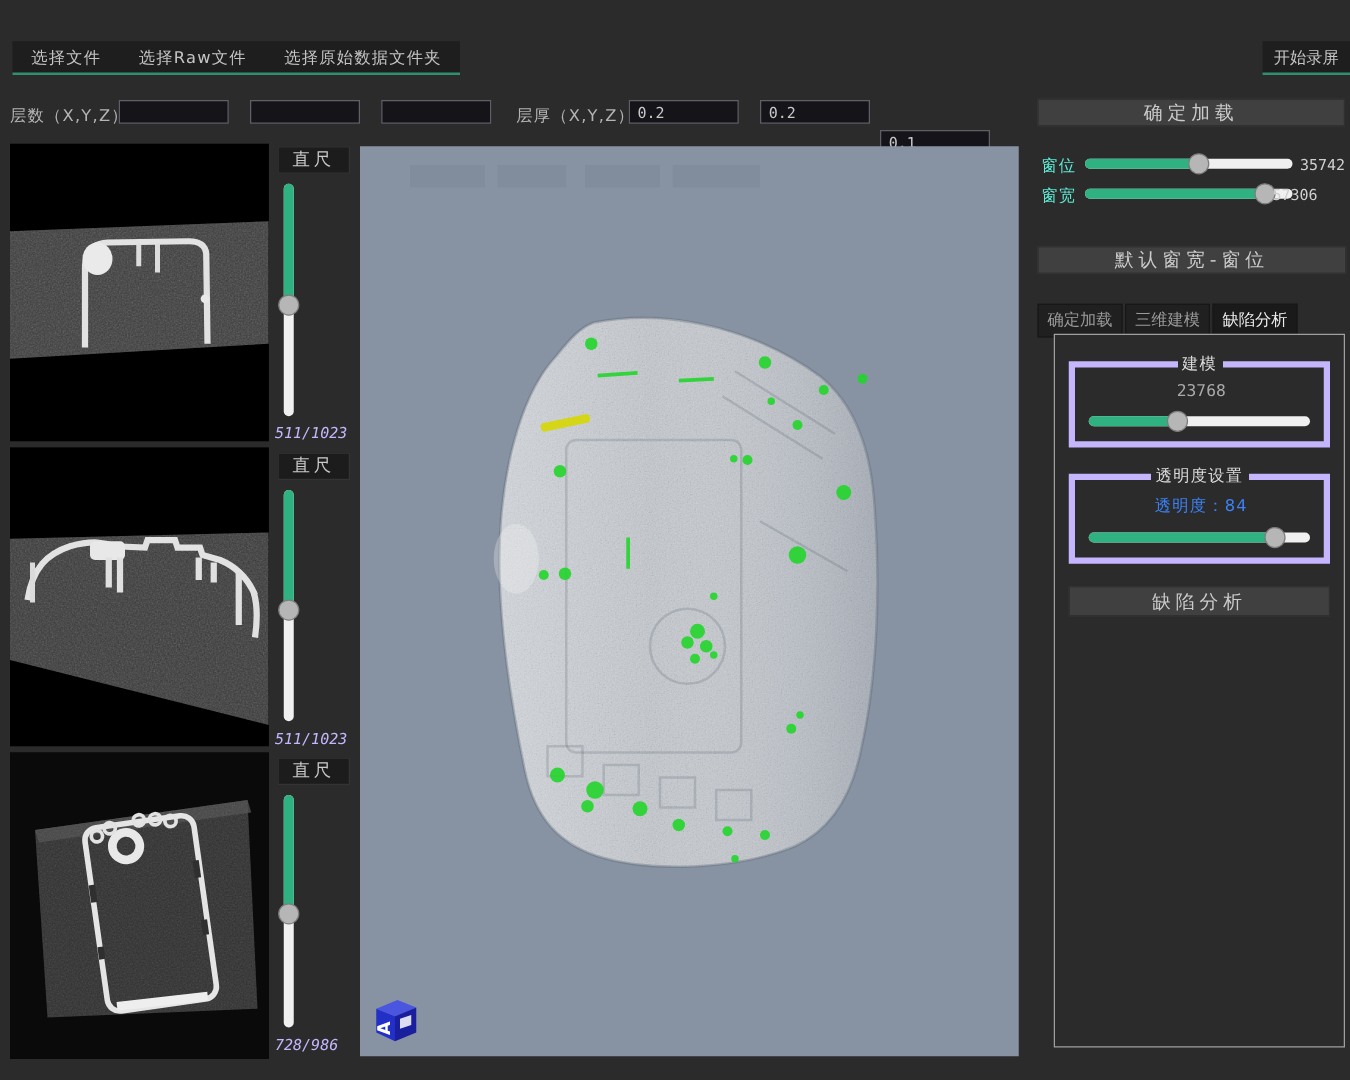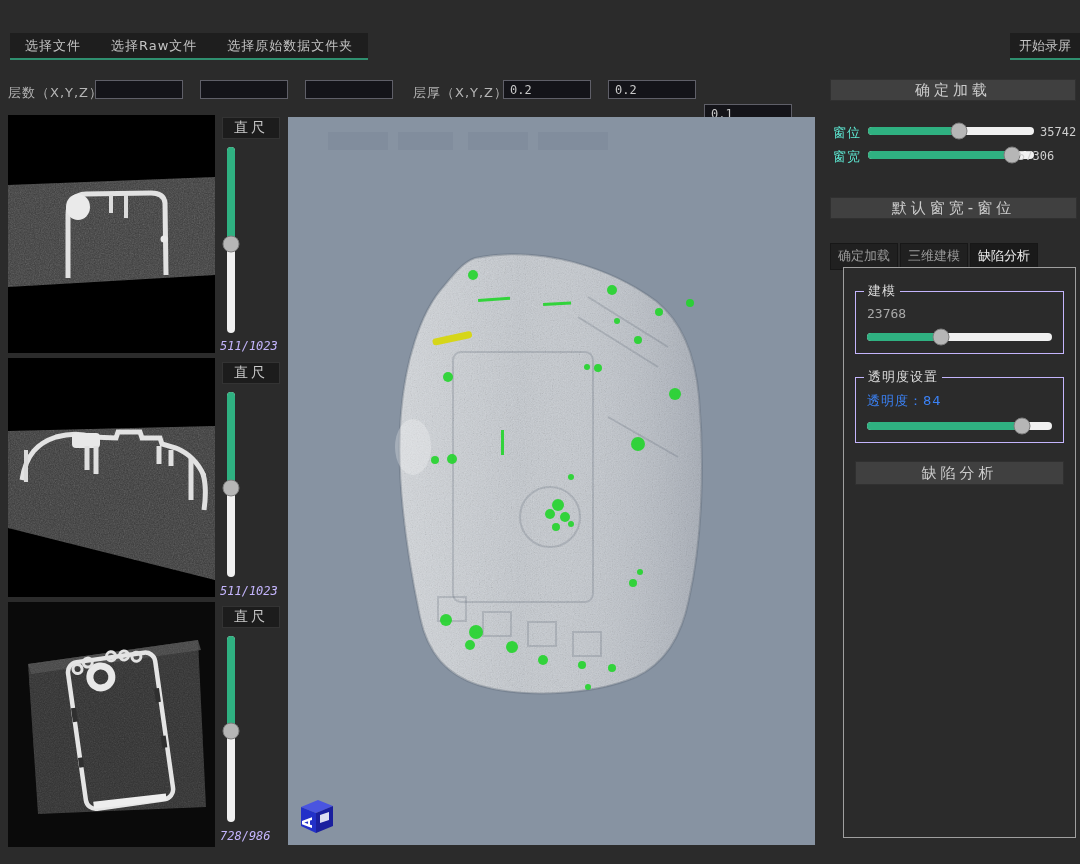--- a/index.html
+++ b/index.html
@@ -79,21 +79,21 @@
     background:#b6b6b6;border:1px solid #7d7d7d;}
   .wl-slider{position:absolute;left:868px;top:127px;width:166px;}
   .ww-slider{position:absolute;left:868px;top:151px;width:166px;}
 
   .tabs{position:absolute;left:830px;top:243px;display:flex;gap:2px;}
   .tab{background:#202020;color:#9a9a9a;font-size:13px;padding:3px 7px;border:1px solid #171717;}
   .tab.active{color:#ededed;border-bottom:2px solid #2f9f78;background:#1a1a1a;}
 
   .tabpanel{position:absolute;left:843px;top:267px;width:233px;height:571px;
     border:1px solid #9f9f9f;background:#2b2b2b;}
-  fieldset{margin:14px 11px 0 11px;border:1px solid #c4b5fd;padding:4px 8px 12px 8px;}
+  fieldset{margin:14px 11px 0 11px;border:5px solid #c4b5fd;padding:4px 8px 12px 8px;text-align:center;}
   legend{font-size:13px;color:#dddddd;padding:0 4px;letter-spacing:1px;}
   .group-value{font-size:13px;color:#a9a9a9;margin:2px 0 12px 3px;
     font-family:"DejaVu Sans Mono",monospace;}
   .group-label{font-size:13px;color:#3b82f6;margin:2px 0 12px 3px;letter-spacing:1px;}
   fieldset .hslider{margin:0 3px;}
   .btn-defect{position:relative;margin:18px 11px 0 11px;width:209px;height:24px;}
 </style>
 </head>
 <body>
 

